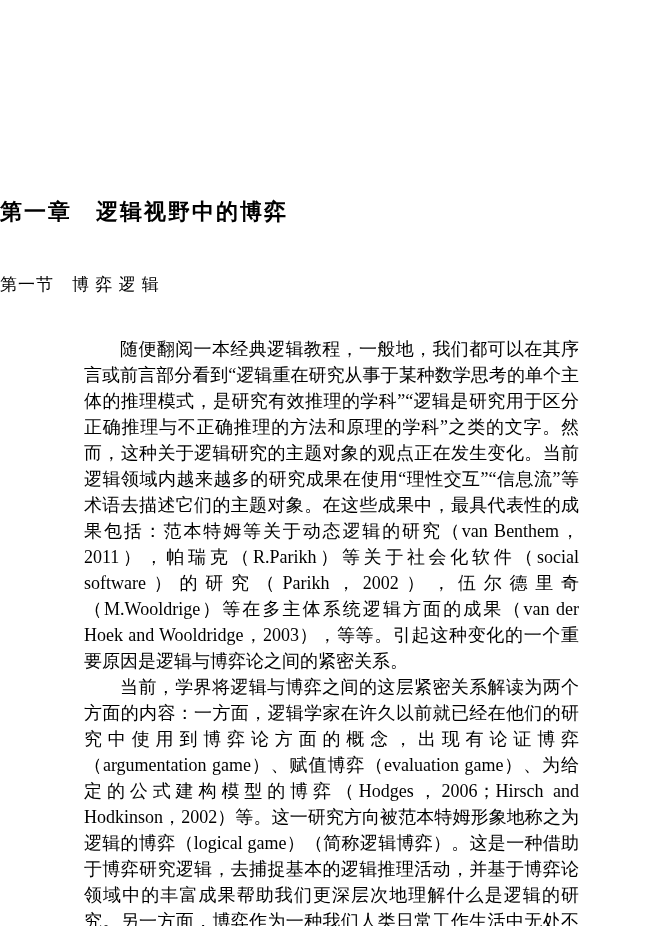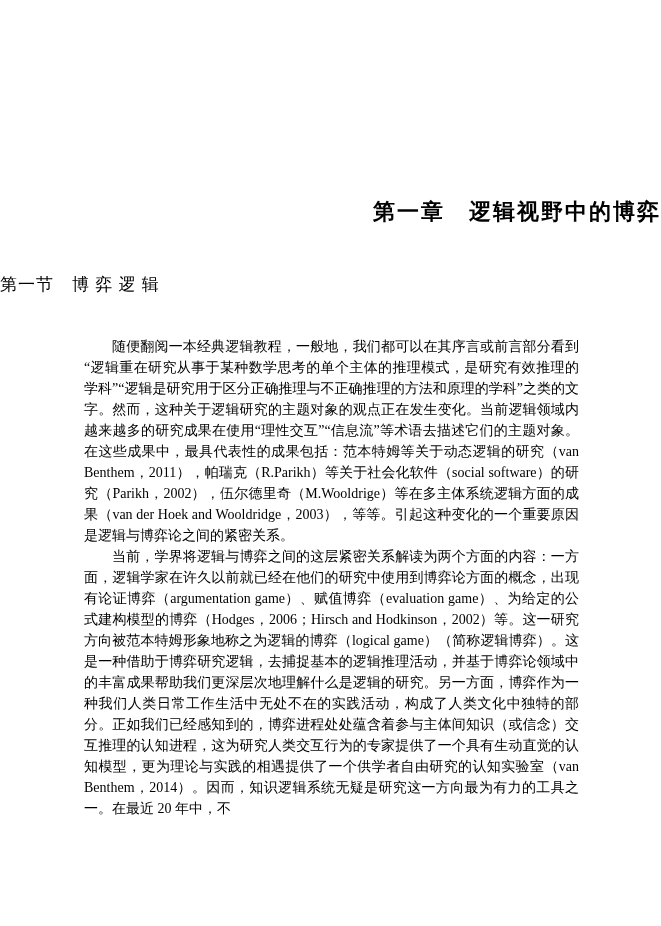--- a/index.html
+++ b/index.html
@@ -12,41 +12,41 @@
     width: 661px;
     height: 926px;
     margin: 0 auto;
     background: #ffffff;
     overflow: hidden;
     font-family: "Liberation Serif", "DejaVu Serif", serif;
     color: #000000;
   }
   .chapter-title {
     padding-top: 184px;
-    text-align: right;
+    text-align: left;
     font-size: 22px;
     font-weight: bold;
     letter-spacing: 2px;
     line-height: 1.2;
   }
   .section-title {
     margin-top: 50px;
     text-align: left;
     font-size: 17px;
     font-weight: normal;
     letter-spacing: 1px;
     line-height: 1.2;
   }
   .body-text {
     margin: 40px 82px 0 84px;
   }
   .body-text p {
     margin: 0;
-    font-size: 14px;
-    line-height: 21px;
+    font-size: 18px;
+    line-height: 26px;
     text-align: justify;
     text-indent: 2em;
     word-break: break-word;
   }
 </style>
 </head>
 <body>
 
 <div class="page">
   <h1 class="chapter-title">第一章　逻辑视野中的博弈</h1>

